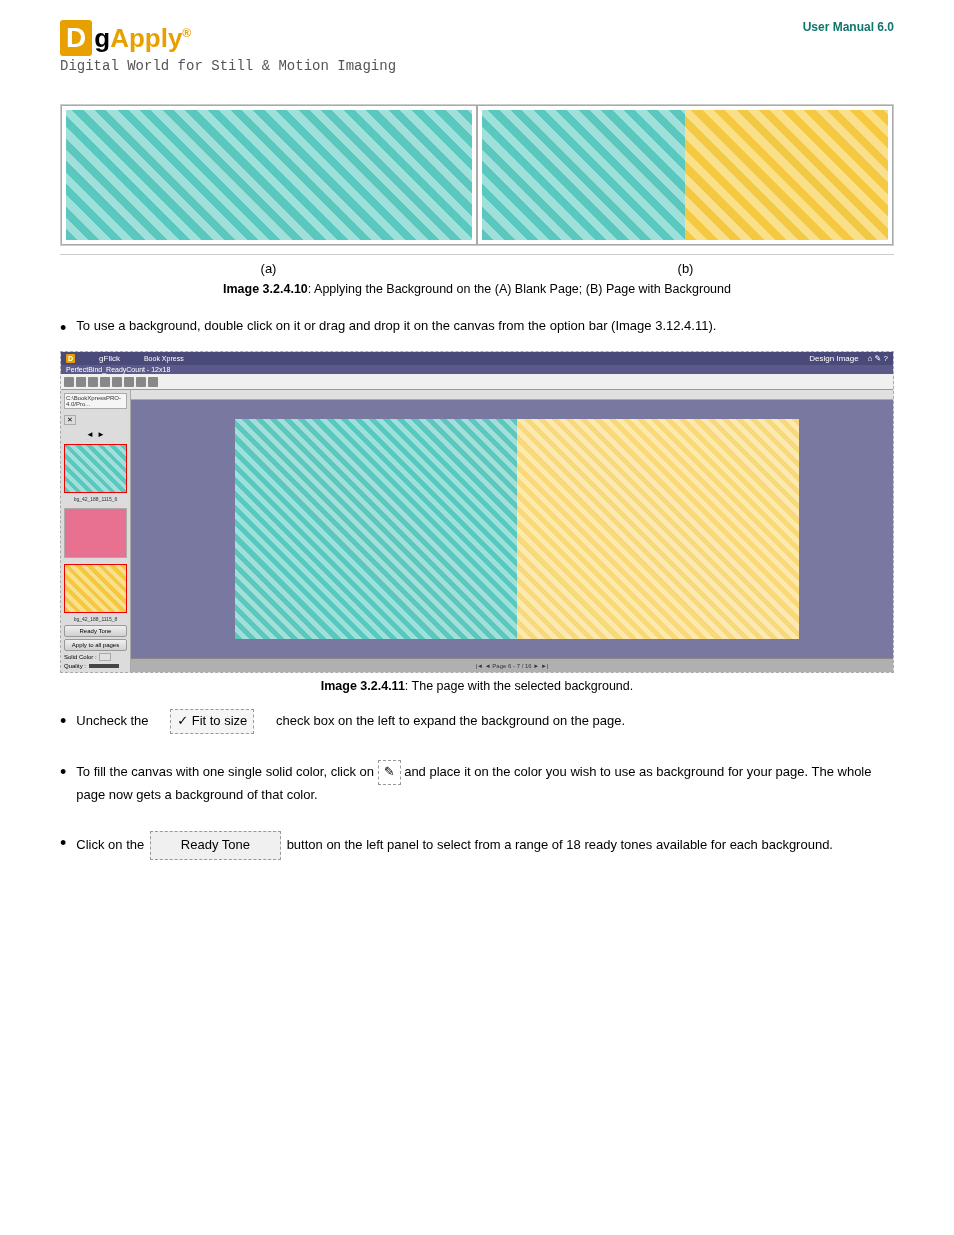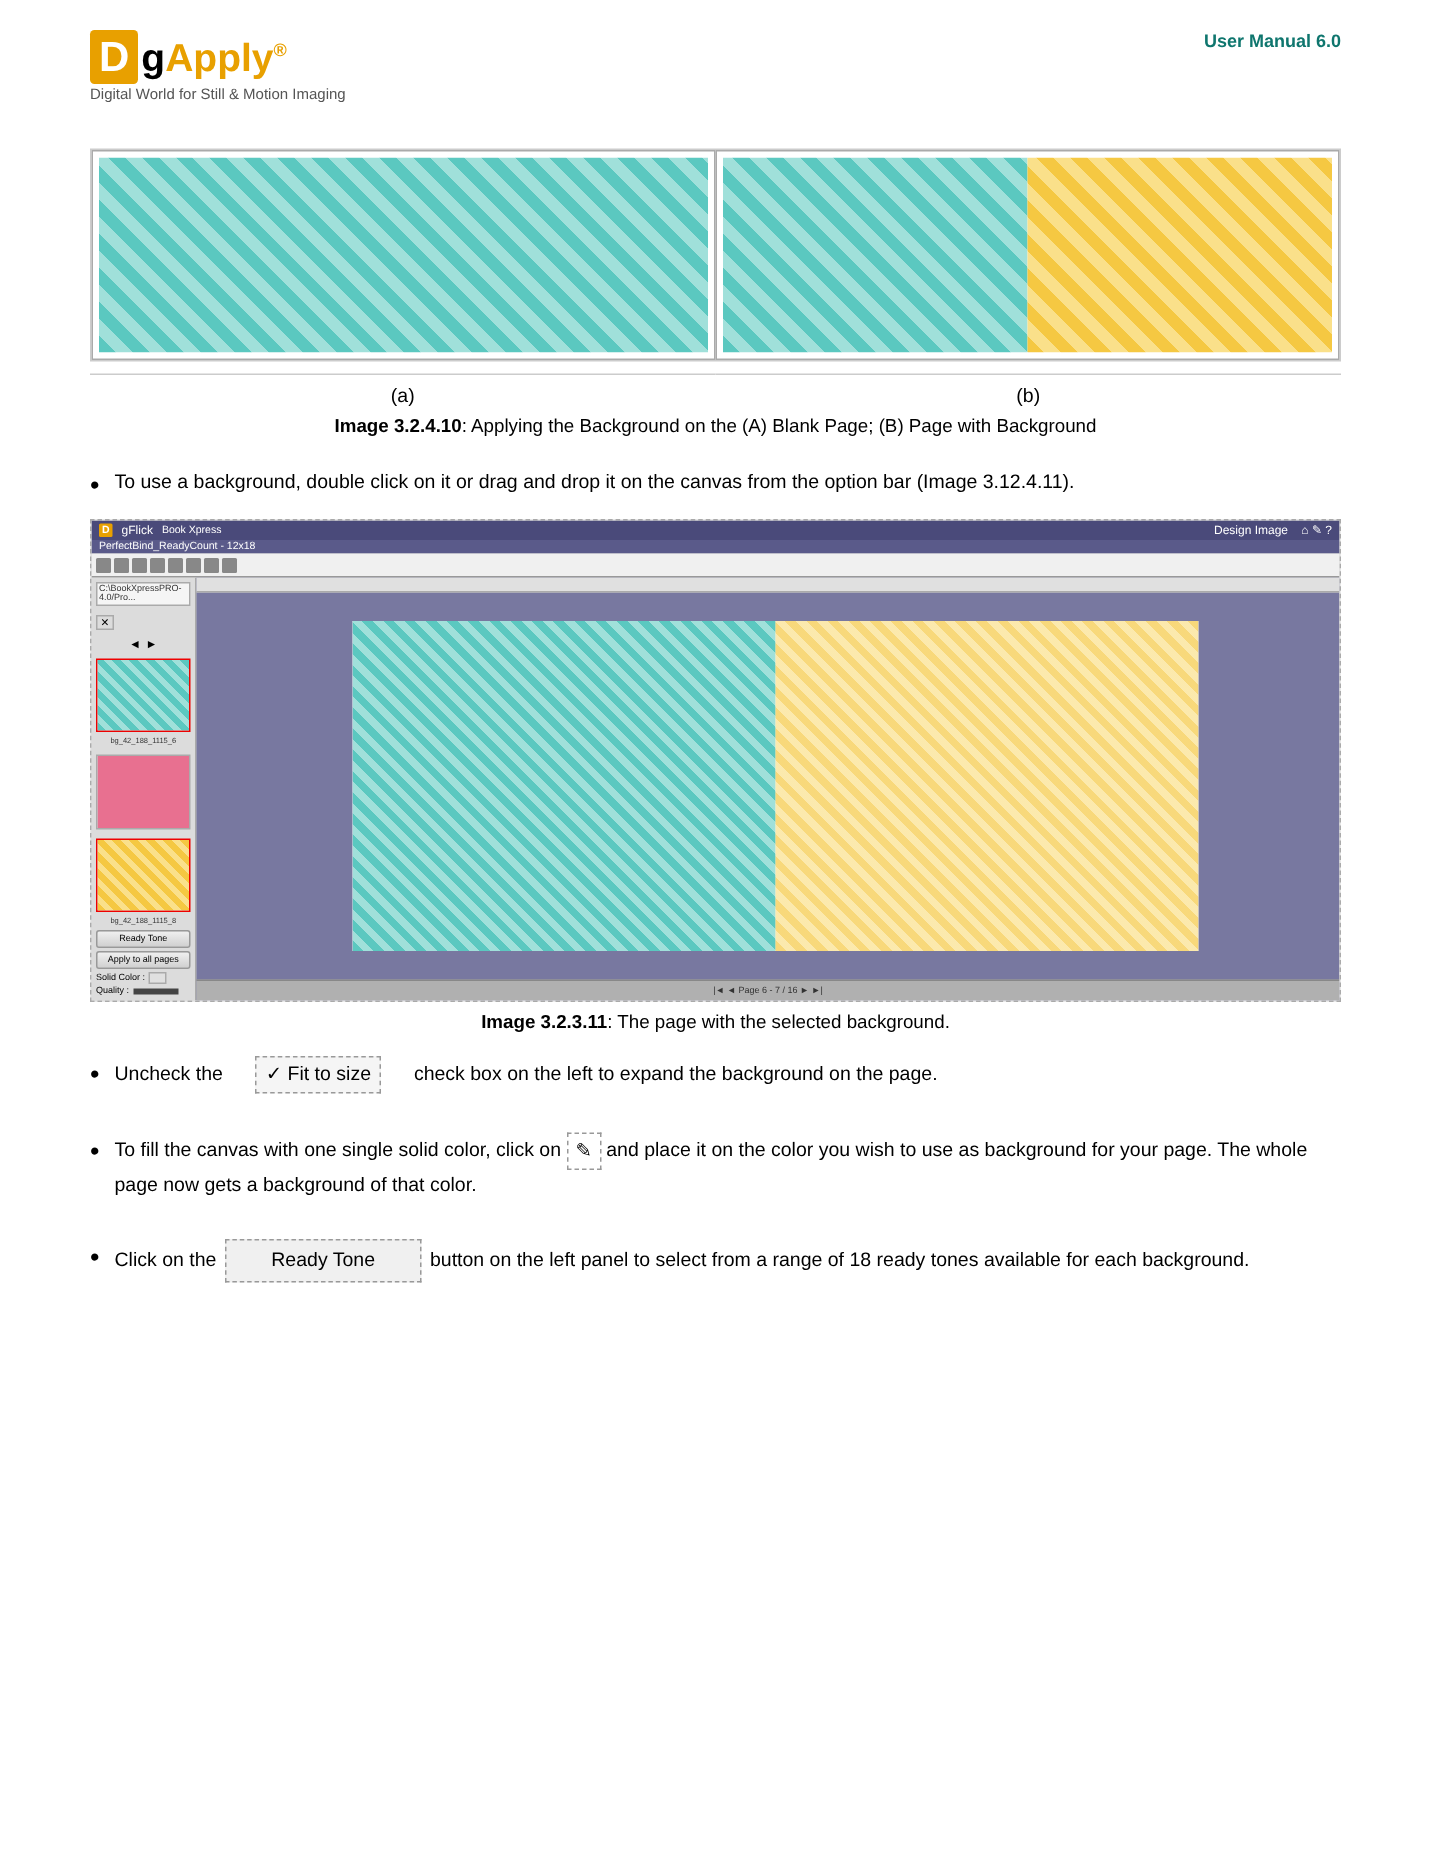--- a/index.html
+++ b/index.html
@@ -47,23 +47,24 @@
       color: #000;
     }
     .logo-gflick span {
       color: #e8a000;
     }
     .logo-reg {
       font-size: 12px;
       vertical-align: super;
     }
     .logo-tagline {
-      font-size: 10px;
+      font-size: 14px;
       color: #555;
       margin-top: 2px;
+      font-family: Liberation Mono, monospace;
     }
     .manual-version {
       font-size: 12px;
       font-weight: bold;
       color: #0f766e;
       text-align: right;
     }
 
     
     .intro-text {
@@ -196,21 +197,21 @@
       color: #fff;
       font-size: 8px;
       padding: 2px 5px;
       display: flex;
       justify-content: space-between;
       align-items: center;
     }
     .app-titlebar-left {
       display: flex;
       align-items: center;
-      gap: 6px;
+      gap: 24px;
     }
     .app-logo-small {
       background: #e8a000;
       color: #fff;
       font-size: 7px;
       font-weight: bold;
       padding: 1px 2px;
       border-radius: 1px;
     }
     .app-title-text {
@@ -553,21 +554,21 @@
               <span>Page 6 - 7 / 16</span>&nbsp;
               <span>►</span>&nbsp;
               <span>►|</span>
             </div>
           </div>
         </div>
       </div>
     </div>
   </div>
   <div class="screenshot-caption">
-    <b>Image 3.2.3.11</b>: The page with the selected background.
+    <b>Image 3.2.4.11</b>: The page with the selected background.
   </div>
 
   <div class="bullet-item">
     <span class="bullet-dot">•</span>
     <div class="bullet-content">
       Uncheck the <span class="inline-btn">✓ Fit to size</span> check box on the left to expand the background on the page.
     </div>
   </div>
 
   <div style="height:12px;"></div>

